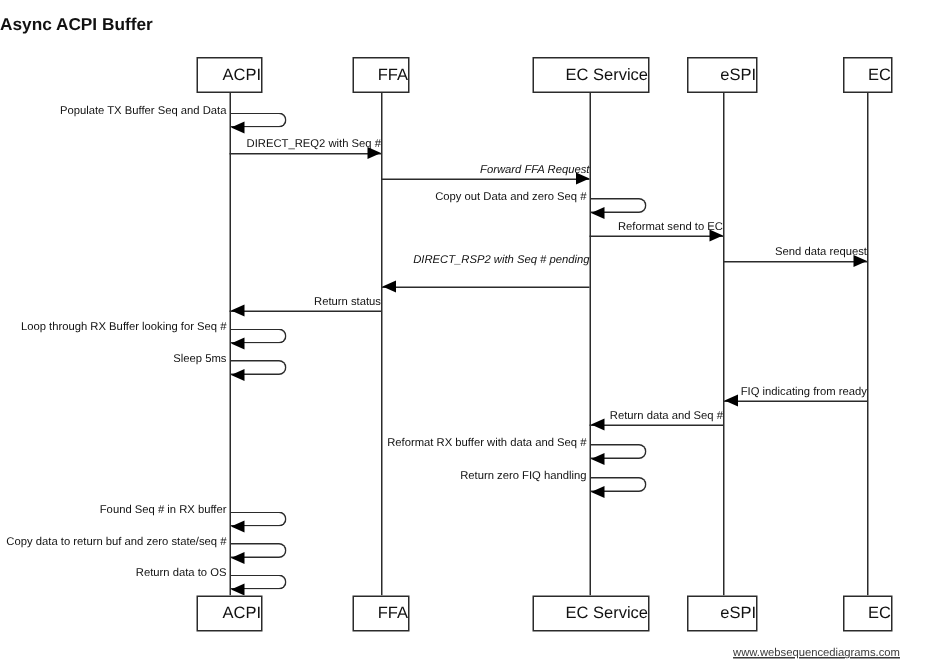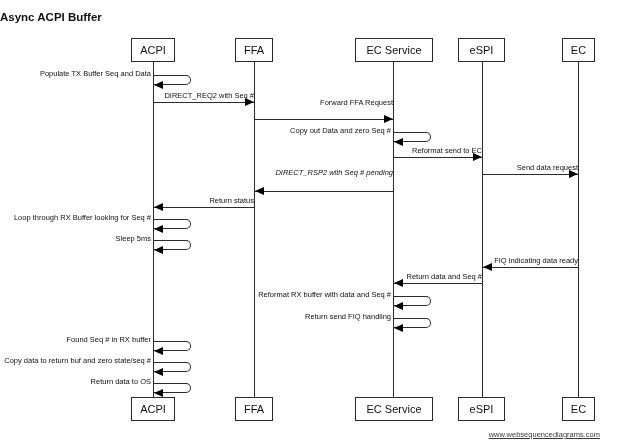--- a/index.html
+++ b/index.html
@@ -6,21 +6,21 @@
   .canvas{
     position:relative;width:624px;height:446px;background:#fff;overflow:hidden;
     font-family:"Liberation Sans",sans-serif;color:#1a1a1a;
   }
   .diagram-title{
     position:absolute;left:0;top:11px;width:608px;
     font-size:11.5px;font-weight:bold;color:#111;
   }
   .actor-box{
     position:absolute;box-sizing:border-box;height:24px;background:#fff;
-    border:1px solid #2b2b2b;display:flex;align-items:center;justify-content:center;
+    border:1px solid #2b2b2b;display:flex;align-items:center;justify-content:flex-end;
     font-size:11px;color:#111;
   }
   .lifeline{position:absolute;top:62px;height:335px;width:1px;background:#2b2b2b;}
   .msg-label{
     position:absolute;font-size:7.5px;line-height:10px;height:10px;color:#111;
     text-align:right;white-space:nowrap;
   }
   .self-label{
     position:absolute;font-size:7.5px;line-height:10px;height:10px;color:#111;
     white-space:nowrap;text-align:right;padding-left:11px;
@@ -77,21 +77,21 @@
     <div class="arrow-left" style="left:154px;top:81px;"></div>
   </div>
 
   <div>
     <div class="msg-label" style="left:153px;top:91px;width:101px;">DIRECT_REQ2 with Seq #</div>
     <div class="msg-line" style="left:153px;top:102px;width:101px;"></div>
     <div class="arrow-right" style="left:245px;top:98px;"></div>
   </div>
 
   <div>
-    <div class="msg-label" style="left:254px;top:98px;width:139px;">Forward FFA Request</div>
+    <div class="msg-label" style="left:254px;top:108px;width:139px;font-style:italic;">Forward FFA Request</div>
     <div class="msg-line" style="left:254px;top:119px;width:139px;"></div>
     <div class="arrow-right" style="left:384px;top:115px;"></div>
   </div>
 
   <div>
     <div class="self-label" style="right:233px;top:126px;">Copy out Data and zero Seq #</div>
     <div class="self-loop" style="left:393px;top:132px;"></div>
     <div class="arrow-left" style="left:394px;top:138px;"></div>
   </div>
 
@@ -125,39 +125,39 @@
     <div class="arrow-left" style="left:154px;top:225px;"></div>
   </div>
 
   <div>
     <div class="self-label" style="right:473px;top:234px;">Sleep 5ms</div>
     <div class="self-loop" style="left:153px;top:240px;"></div>
     <div class="arrow-left" style="left:154px;top:246px;"></div>
   </div>
 
   <div>
-    <div class="msg-label" style="left:482px;top:256px;width:96px;">FIQ indicating data ready</div>
+    <div class="msg-label" style="left:482px;top:256px;width:96px;">FIQ indicating from ready</div>
     <div class="msg-line" style="left:482px;top:267px;width:96px;"></div>
     <div class="arrow-left" style="left:483px;top:263px;"></div>
   </div>
 
   <div>
     <div class="msg-label" style="left:393px;top:272px;width:89px;">Return data and Seq #</div>
     <div class="msg-line" style="left:393px;top:283px;width:89px;"></div>
     <div class="arrow-left" style="left:394px;top:279px;"></div>
   </div>
 
   <div>
     <div class="self-label" style="right:233px;top:290px;">Reformat RX buffer with data and Seq #</div>
     <div class="self-loop" style="left:393px;top:296px;"></div>
     <div class="arrow-left" style="left:394px;top:302px;"></div>
   </div>
 
   <div>
-    <div class="self-label" style="right:233px;top:312px;">Return send FIQ handling</div>
+    <div class="self-label" style="right:233px;top:312px;">Return zero FIQ handling</div>
     <div class="self-loop" style="left:393px;top:318px;"></div>
     <div class="arrow-left" style="left:394px;top:324px;"></div>
   </div>
 
   <div>
     <div class="self-label" style="right:473px;top:335px;">Found Seq # in RX buffer</div>
     <div class="self-loop" style="left:153px;top:341px;"></div>
     <div class="arrow-left" style="left:154px;top:347px;"></div>
   </div>
 

